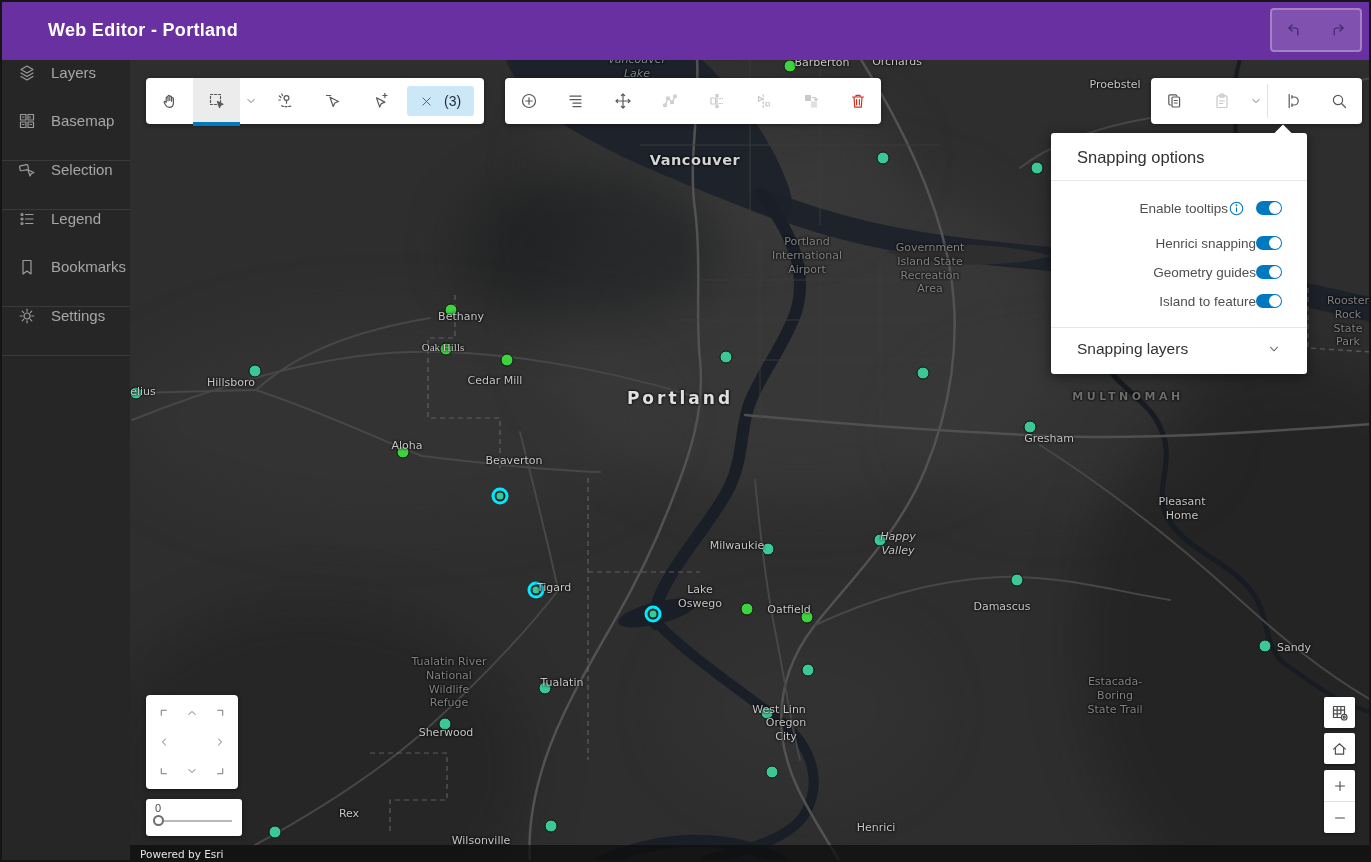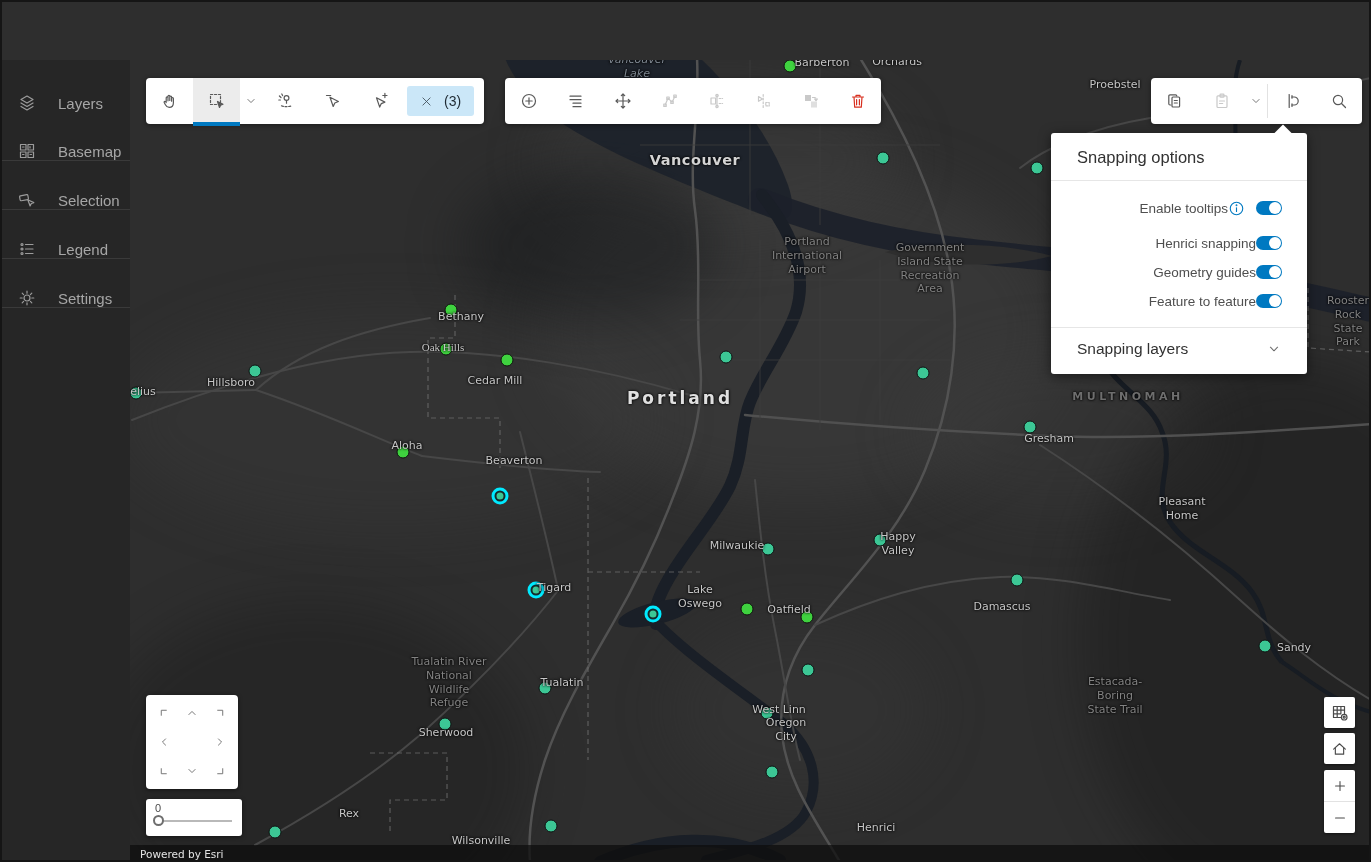--- a/index.html
+++ b/index.html
@@ -10,21 +10,21 @@
 
   
   .header { position:absolute; left:0; top:0; width:100%; height:60px; background:#6830a0; z-index:40; display:flex; align-items:center; }
   .header .title { margin-left:48px; color:#fff; font-size:18px; font-weight:700; letter-spacing:.3px; }
   .undoredo { position:absolute; right:9px; top:8px; height:44px; width:92px; display:flex; background:rgba(255,255,255,.16); border:2px solid rgba(255,255,255,.28); border-radius:4px; }
   .undoredo button { flex:1; background:transparent; border:none; color:#3b2a6e; display:flex; align-items:center; justify-content:center; cursor:pointer; }
 
   
   .sidebar { position:absolute; left:0; top:60px; bottom:0; width:130px; background:#262626; z-index:38; }
   #sidebar-items { padding-top:4px; }
-  .sb-item { height:48px; display:flex; align-items:flex-end; gap:22px; padding-left:18px; color:#a6a6a6; font-size:15px; cursor:pointer; }
+  .sb-item { height:48px; display:flex; align-items:flex-start; gap:15px; padding-left:18px; color:#a6a6a6; font-size:15px; cursor:pointer; }
   .sb-ic { display:flex; color:#9c9c9c; }
   .sb-div { height:1px; background:#3a3a3a; }
   #sidebar-bottom { position:absolute; bottom:2px; left:0; width:100%; }
 
   
   .map { position:absolute; left:130px; top:60px; right:0; bottom:0; background:#2e2e2e; overflow:hidden; z-index:1; }
   .patch { position:absolute; border-radius:50%; filter:blur(26px); pointer-events:none; }
   svg.basemap { position:absolute; left:0; top:0; pointer-events:none; }
   #map-labels, #map-points { position:absolute; inset:0; pointer-events:none; }
   .lbl { position:absolute; transform:translate(-50%,-50%); white-space:pre-line; text-align:center;
@@ -201,21 +201,21 @@
         <div class="lbl " style="left: 101px; top: 323px; text-align: center;">Hillsboro</div>
         <div class="lbl " style="left: 13px; top: 332px;">elius</div>
         <div class="lbl " style="left: 277px; top: 386px;">Aloha</div>
         <div class="lbl " style="left: 384px; top: 401px;">Beaverton</div>
         <div class="lbl big" style="left: 550px; top: 339px;">Portland</div>
         <div class="lbl " style="left: 424px; top: 528px;">Tigard</div>
         <div class="lbl " style="left: 607px; top: 486px;">Milwaukie</div>
         <div class="lbl " style="left: 570px; top: 537px;">Lake
 Oswego</div>
         <div class="lbl " style="left: 659px; top: 550px;">Oatfield</div>
-        <div class="lbl " style="left: 768px; top: 484px;">Happy
+        <div class="lbl " style="left: 768px; top: 484px; font-style: italic;">Happy
 Valley</div>
         <div class="lbl " style="left: 919px; top: 379px;">Gresham</div>
         <div class="lbl " style="left: 872px; top: 547px;">Damascus</div>
         <div class="lbl " style="left: 1052px; top: 449px;">Pleasant
 Home</div>
         <div class="lbl " style="left: 1164px; top: 588px;">Sandy</div>
         <div class="lbl " style="left: 649px; top: 650px;">West Linn</div>
         <div class="lbl " style="left: 656px; top: 670px;">Oregon
 City</div>
         <div class="lbl " style="left: 432px; top: 623px;">Tualatin</div>
@@ -415,21 +415,21 @@
           </div>
           <div class="snap-row gap">
             <span class="snap-lbl">Henrici snapping</span>
             <span class="toggle on"></span>
           </div>
           <div class="snap-row ind">
             <span class="snap-lbl">Geometry guides</span>
             <span class="toggle on"></span>
           </div>
           <div class="snap-row ind">
-            <span class="snap-lbl">Feature to feature</span>
+            <span class="snap-lbl">Island to feature</span>
             <span class="toggle on"></span>
           </div>
         </div>
       <div class="snap-hr" style="margin:0 0;"></div>
       <div class="snap-section">
         <span class="sec-lbl">Snapping layers</span>
         <span class="chev">
             <svg width="16" height="16" viewBox="0 0 18 18" fill="none" stroke="currentColor" stroke-width="1.2" stroke-linecap="round" stroke-linejoin="round">
               <path d="M5 7l4 4 4-4"></path>
             </svg>
@@ -518,20 +518,37 @@
             <path d="M4 9h10"></path>
           </svg>
         </button>
     </div>
 
     <div class="attrib">
       <span>Powered by Esri</span>
     </div>
   </div>
 
+  <div class="header">
+    <span class="title">Web Editor - Portland</span>
+    <div class="undoredo">
+      <button>
+          <svg width="18" height="18" viewBox="0 0 18 18" fill="none" stroke="currentColor" stroke-width="1.2" stroke-linecap="round" stroke-linejoin="round">
+            <path d="M12.8 14V9a2 2 0 00-2-2H4.2"></path>
+            <path d="M7 4 4 7l3 3"></path>
+          </svg>
+        </button>
+      <button>
+          <svg width="18" height="18" viewBox="0 0 18 18" fill="none" stroke="currentColor" stroke-width="1.2" stroke-linecap="round" stroke-linejoin="round">
+            <path d="M5.2 14V9a2 2 0 012-2h6.6"></path>
+            <path d="M11 4l3 3-3 3"></path>
+          </svg>
+        </button>
+    </div>
+  </div>
 
   <div class="sidebar">
     <div id="sidebar-items">
         <div class="sb-item">
           <span class="sb-ic">
             <svg width="18" height="18" viewBox="0 0 18 18" fill="none" stroke="currentColor" stroke-width="1.2" stroke-linecap="round" stroke-linejoin="round">
               <path d="M9 2 15 5.5 9 9 3 5.5Z"></path>
               <path d="M3 9l6 3.5L15 9"></path>
               <path d="M3 12.5 9 16l6-3.5"></path>
             </svg>
@@ -565,20 +582,28 @@
           <span class="sb-ic">
             <svg width="18" height="18" viewBox="0 0 18 18" fill="none" stroke="currentColor" stroke-width="1.2" stroke-linecap="round" stroke-linejoin="round">
               <circle cx="4" cy="4.5" r="1"></circle>
               <circle cx="4" cy="9" r="1"></circle>
               <circle cx="4" cy="13.5" r="1"></circle>
               <path d="M7.5 4.5H15M7.5 9H15M7.5 13.5H15"></path>
             </svg>
           </span>
           <span class="sb-lbl">Legend</span>
         </div>
+        <div class="sb-item">
+          <span class="sb-ic">
+            <svg width="18" height="18" viewBox="0 0 18 18" fill="none" stroke="currentColor" stroke-width="1.2" stroke-linecap="round" stroke-linejoin="round">
+              <path d="M5 2.5h8V16l-4-3-4 3Z"></path>
+            </svg>
+          </span>
+          <span class="sb-lbl">Bookmarks</span>
+        </div>
         <div class="sb-div"></div>
         <div class="sb-item">
           <span class="sb-ic">
             <svg width="18" height="18" viewBox="0 0 18 18" fill="none" stroke="currentColor" stroke-width="1.2" stroke-linecap="round" stroke-linejoin="round">
               <circle cx="9" cy="9" r="3"></circle>
               <path d="M9 2.2v2M9 13.8v2M2.2 9h2M13.8 9h2M4.2 4.2l1.4 1.4M12.4 12.4l1.4 1.4M13.8 4.2l-1.4 1.4M5.6 12.4l-1.4 1.4"></path>
             </svg>
           </span>
           <span class="sb-lbl">Settings</span>
         </div>

